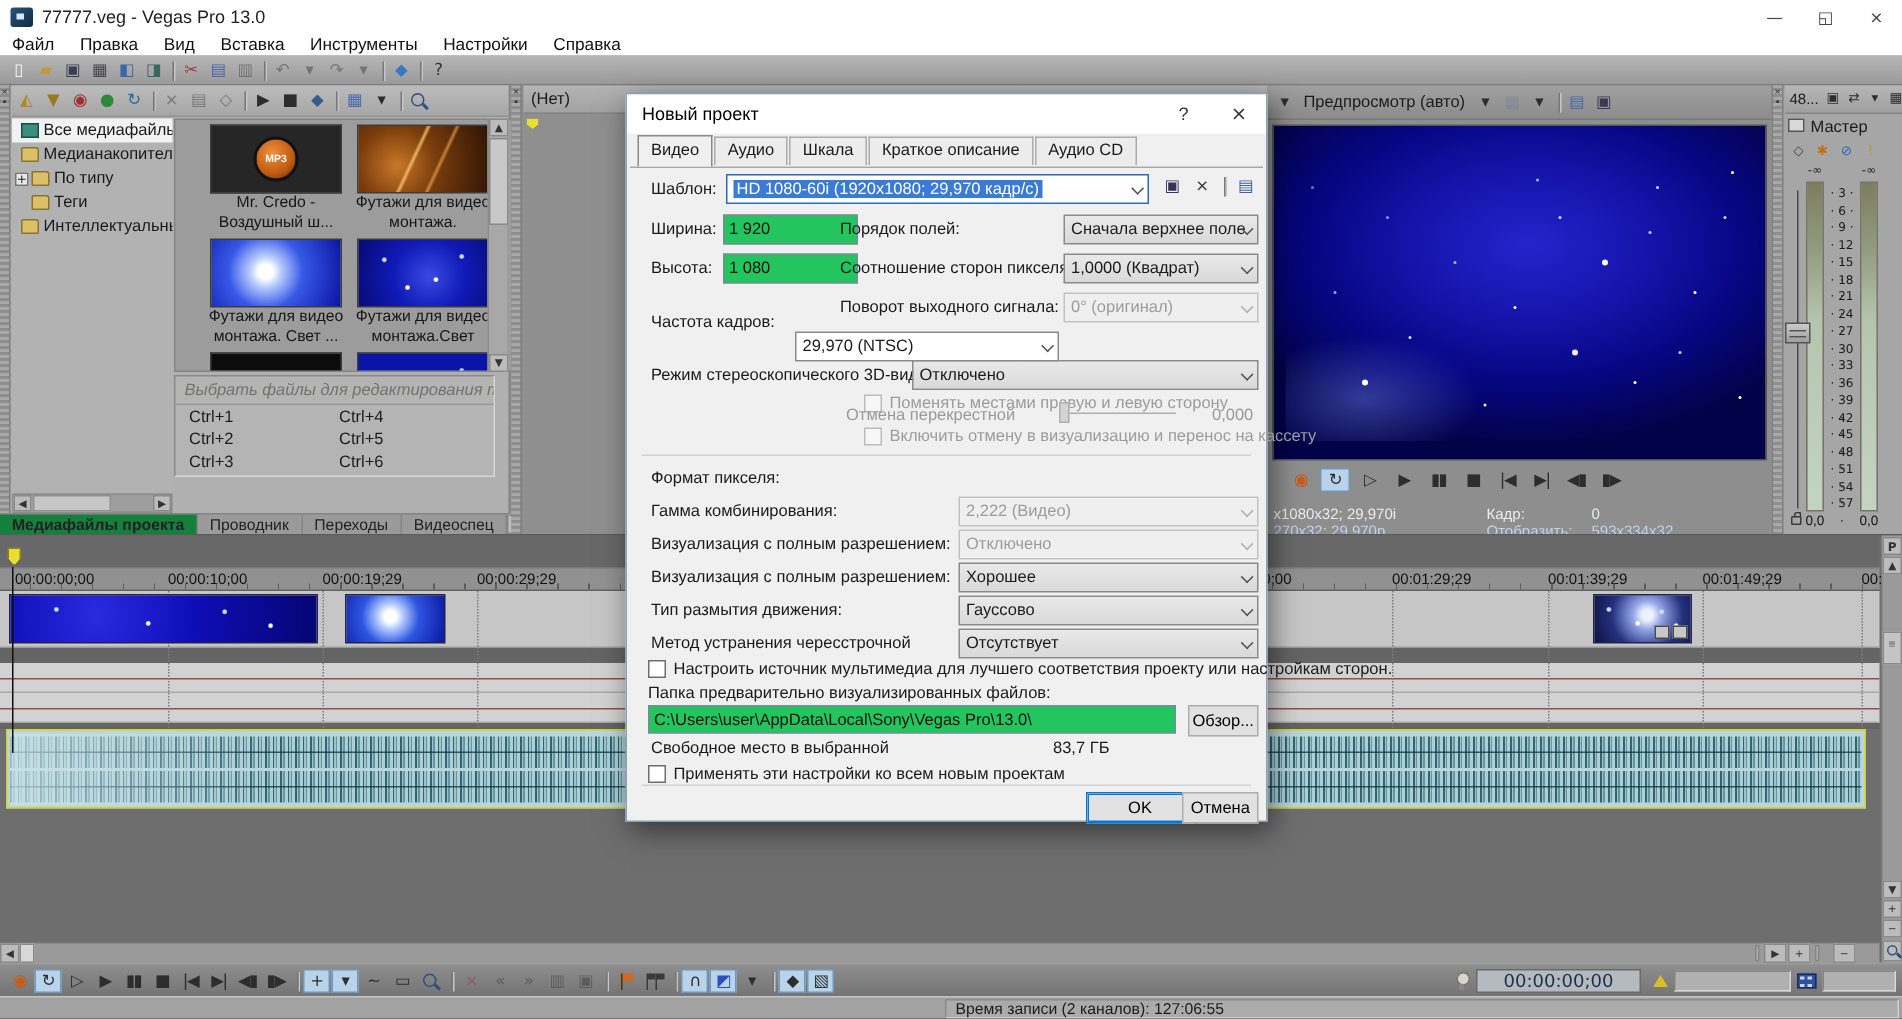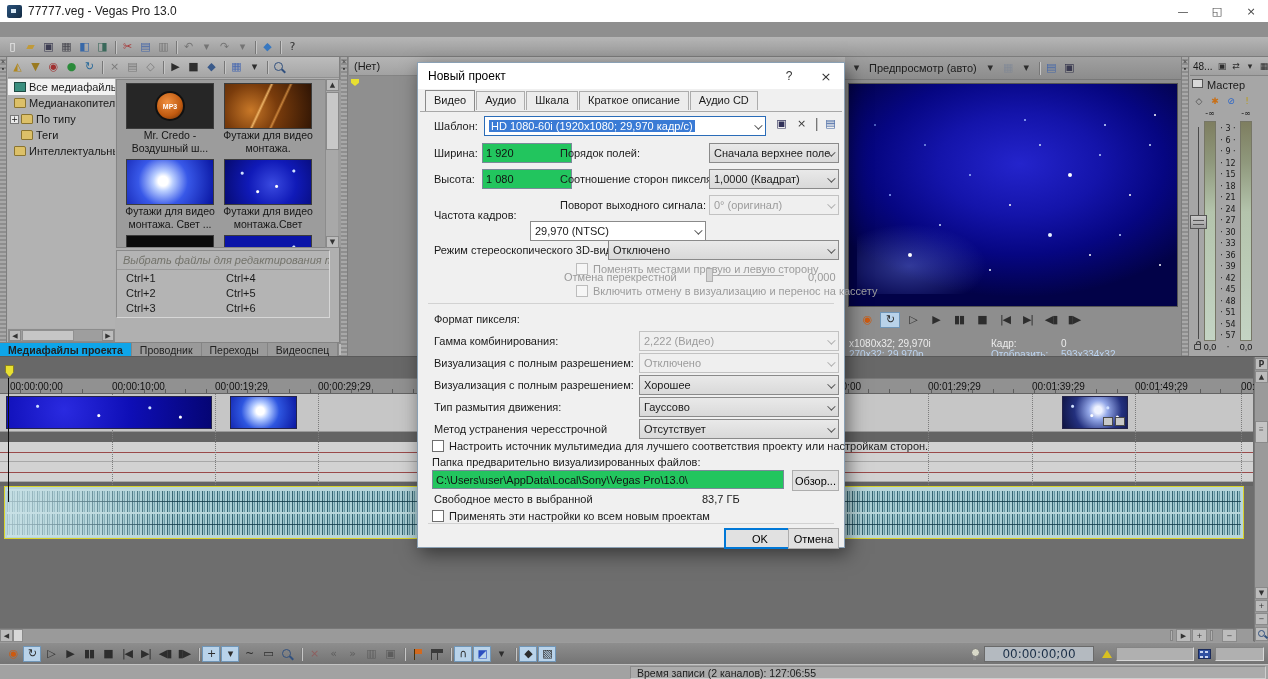--- a/index.html
+++ b/index.html
@@ -44,21 +44,21 @@
   #mtree{position:absolute;left:8px;top:22px;width:107px;bottom:28px;background:#b2b2b2}
   .titem{display:flex;align-items:center;height:16px;padding-left:2px;white-space:nowrap;overflow:hidden}
   .titem .exp{width:9px;height:9px;font-size:8px;line-height:8px;text-align:center;border:1px solid #777;background:#e8e8e8;margin-right:2px}
   .titem .exp:empty{visibility:hidden}
   .titem .ticon{width:12px;height:10px;margin-right:3px;flex:0 0 auto}
   .ticon.folder{background:#dcc068;border:1px solid #8a7430;border-radius:1px 2px 1px 1px}
   .ticon.bin{background:#3a8e7e;border:1px solid #1e4a42}
   .titem .tlabel{font-size:11px}
   .titem.sel{background:#f2f2f2}
   #mthumbs{position:absolute;left:116px;top:22px;width:226px;height:169px;background:#9c9c9c;border:1px solid #858585;overflow:hidden;
-           display:grid;grid-template-columns:92px 92px;gap:4px 6px;padding:3px 2px 0 7px;align-content:start}
+           display:grid;grid-template-columns:92px 92px;gap:4px 6px;padding:3px 2px 0 21px;align-content:start}
   .thumb{width:92px}
   .timg{width:88px;height:46px;margin:0 auto;border:1px solid #3c3c3c;position:relative;display:flex;align-items:center;justify-content:center}
   .tcap{height:26px;overflow:hidden;font-size:10.5px;line-height:13px;text-align:center;color:#161616}
   .badge{display:none}
   .t-mp3{background:#262626}
   .t-mp3 .badge{display:flex;width:30px;height:30px;border-radius:50%;background:radial-gradient(circle at 40% 35%,#f09040,#c05a10 60%,#5a2a08);border:2px solid #111;color:#fff;font-size:7px;align-items:center;justify-content:center;font-weight:bold}
   .t-orange{background:radial-gradient(circle at 30% 60%,#c87828 0,#7a3c0c 40%,#2e1404 100%)}
   .t-orange::after{content:"";position:absolute;inset:0;background:linear-gradient(115deg,transparent 42%,rgba(255,200,120,.8) 44%,transparent 46%,transparent 60%,rgba(255,180,90,.6) 62%,transparent 64%)}
   .t-burst{background:radial-gradient(circle at 42% 48%,#fff 0 9%,#bcd0ff 18%,#3858e8 45%,#0814a0 100%)}
   .t-blue{background:radial-gradient(circle at 55% 55%,#3a4ae0 0,#101ab8 45%,#060a70 100%)}
@@ -76,21 +76,21 @@
   #mthumbscroll .sdn{position:absolute;bottom:0}
   #tagbox{position:absolute;left:116px;top:193px;width:214px;height:68px;background:#b4b4b4;border:1px solid #8a8a8a;border-right-color:#d6d6d6;border-bottom-color:#d6d6d6}
   #tagph{padding:3px 6px;font-style:italic;color:#73736b;font-size:11px;border-bottom:1px solid #999;height:19px;white-space:nowrap;overflow:hidden}
   .hkrow{display:flex;height:15px;align-items:center;font-size:11px;color:#1c1c1c}
   .hkrow span{width:100px;padding-left:9px}
   #mtreescroll{position:absolute;left:8px;bottom:14px;width:107px;height:13px;background:#9e9e9e;border:1px solid #8c8c8c}
   #mtreescroll .sbtn{position:absolute;top:0;width:12px;height:11px}
   #mtreescroll .sth{position:absolute;left:13px;top:0;width:52px;height:11px;background:#c6c6c6;border:1px solid #909090}
   #mtabs{position:absolute;left:0;bottom:0;width:340px;height:14px;display:flex;align-items:stretch;background:#9a9a9a;border-top:1px solid #848484}
   .mtab{padding:0 8px;font-size:10.5px;display:flex;align-items:center;border-right:1px solid #858585;color:#222;white-space:nowrap}
-  .mtab.active{background:#0ea5e9;font-weight:bold}
+  .mtab.active{background:#15803d;font-weight:bold}
   #mtabarrows{margin-left:auto;display:flex}
   #mtabarrows .sbtn{width:11px;height:13px}
 
   
   #trim{left:341px;top:57px;width:504px;height:299px;background:#8f8f8f}
   #trimhdr{position:absolute;left:8px;top:0;right:0;height:19px;background:linear-gradient(#b4b4b4,#a2a2a2);border-bottom:1px solid #848484;display:flex;align-items:center;padding-left:5px}
   #trimmk{position:absolute;left:10px;top:22px;width:8px;height:7px;background:#e8e030;clip-path:polygon(0 0,100% 0,100% 55%,50% 100%,0 55%)}
 
   
   #preview{left:845px;top:57px;width:336px;height:299px;background:#8e8e8e}
@@ -240,20 +240,29 @@
   <div id="titlebar" class="abs">
     <div id="appicon"></div>
     <span id="wtitle">77777.veg - Vegas Pro 13.0</span>
     <div id="winctl">
       <span class="wbtn ico">—</span>
       <span class="wbtn ico">◱</span>
       <span class="wbtn ico">×</span>
     </div>
   </div>
 
+  <div id="menubar" class="abs">
+      <span>Файл</span>
+      <span>Правка</span>
+      <span>Вид</span>
+      <span>Вставка</span>
+      <span>Инструменты</span>
+      <span>Настройки</span>
+      <span>Справка</span>
+    </div>
 
   <div id="maintb" class="abs">
       <span class="ic" style="color: rgb(248, 248, 248);">▯</span>
       <span class="ic" style="color: rgb(192, 154, 58);">▰</span>
       <span class="ic" style="color: rgb(60, 60, 82);">▣</span>
       <span class="ic" style="color: rgb(70, 70, 78);">▦</span>
       <span class="ic" style="color: rgb(56, 104, 168);">◧</span>
       <span class="ic" style="color: rgb(58, 104, 90);">◨</span>
       <span class="ic sep"></span>
       <span class="ic" style="color: rgb(168, 56, 56);">✂</span>

